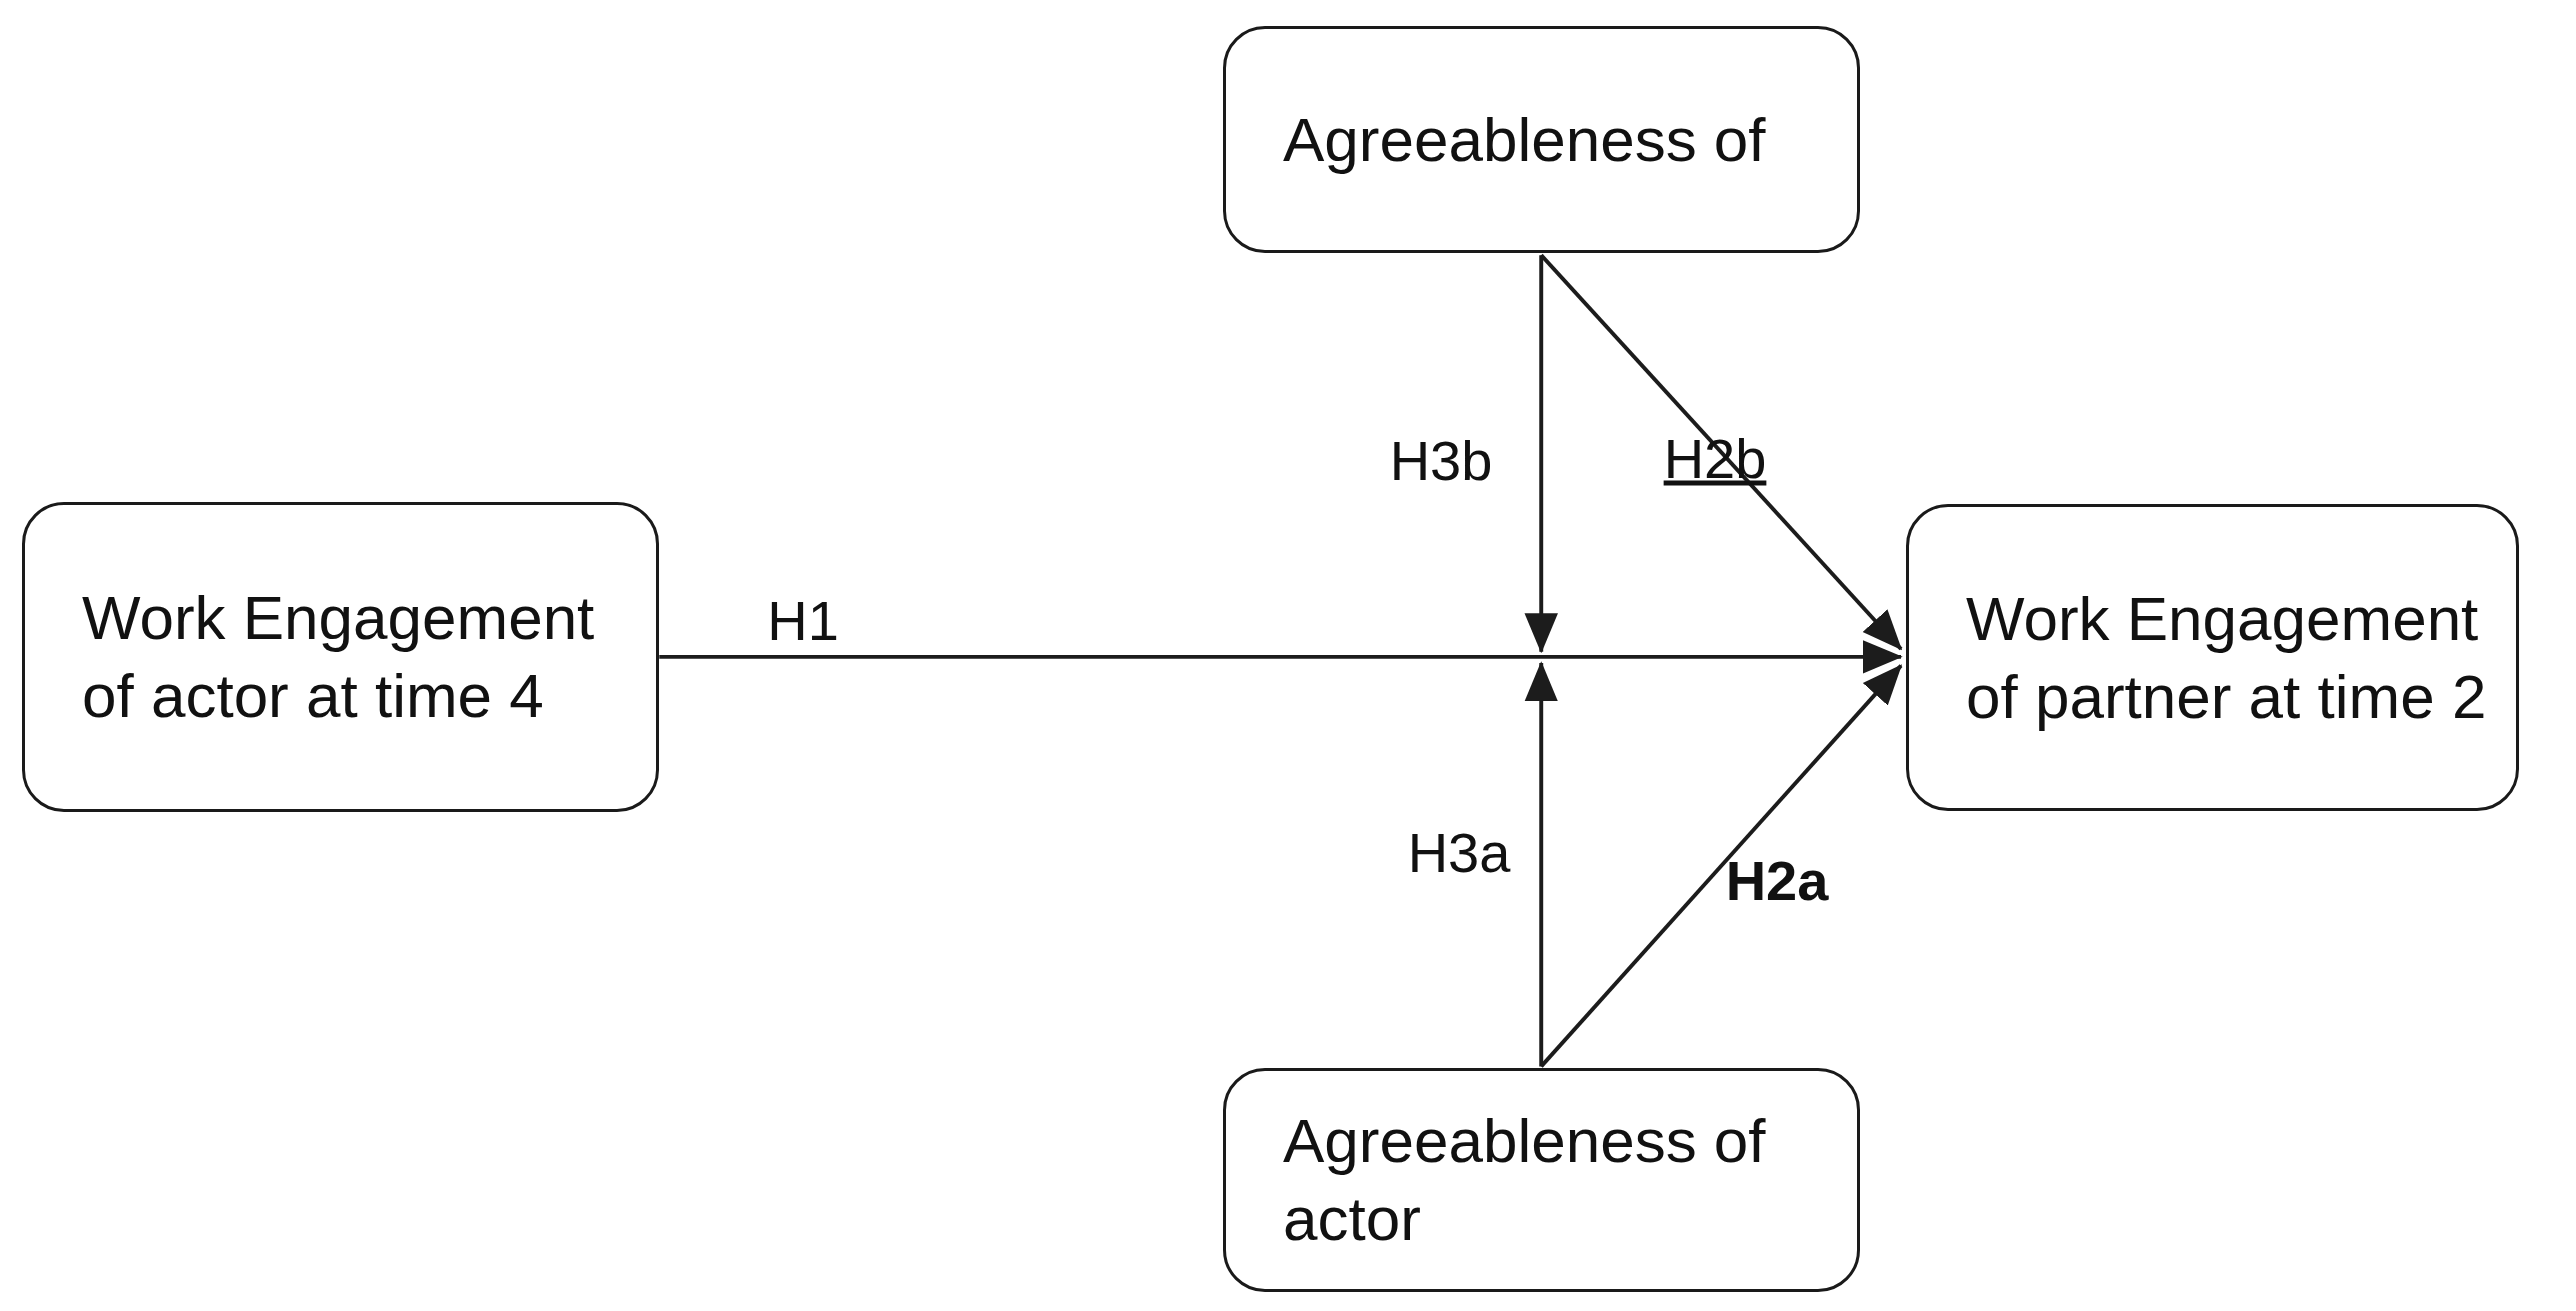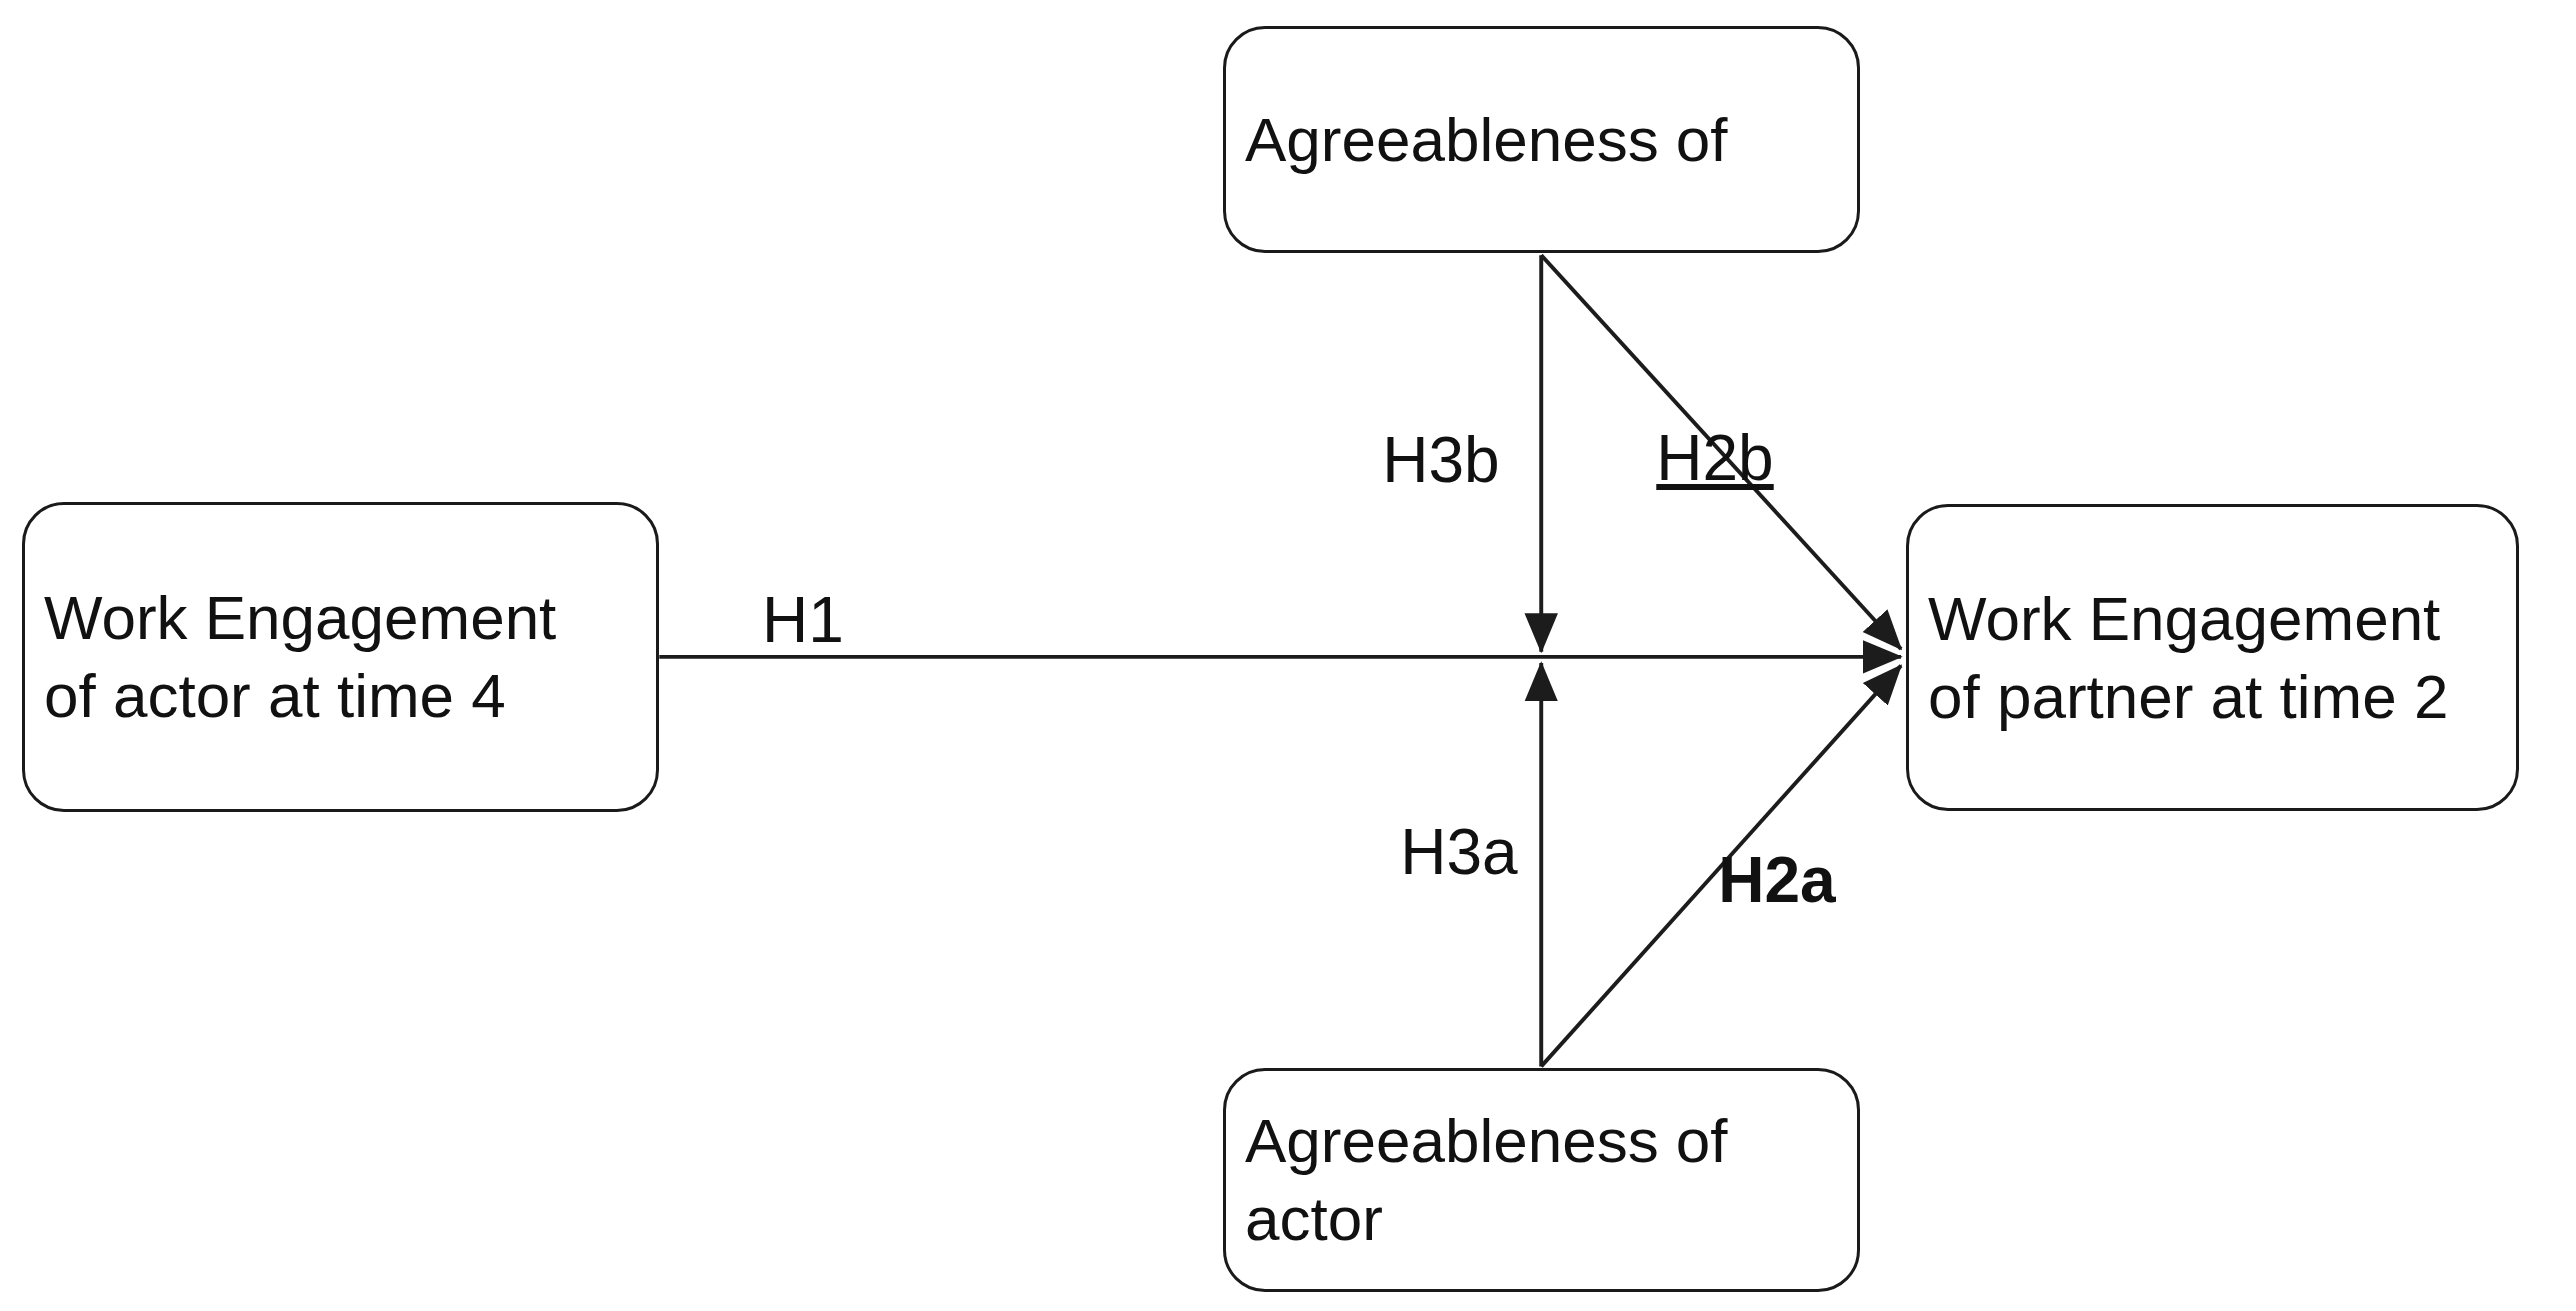--- a/index.html
+++ b/index.html
@@ -25,33 +25,33 @@
   }
   .node {
     position: absolute;
     box-sizing: border-box;
     background: #ffffff;
     border: 3.5px solid #1a1a1a;
     border-radius: 42px;
     display: flex;
     flex-direction: column;
     justify-content: center;
-    padding-left: 19px;
+    padding-left: 57px;
     padding-right: 8.7px;
   }
   .node-line {
     font-size: 62px;
     line-height: 78px;
     color: #111111;
     white-space: nowrap;
   }
   .edge-label {
     position: absolute;
     transform: translate(-50%, -50%);
-    font-size: 64px;
+    font-size: 56px;
     color: #111111;
     white-space: nowrap;
   }
   svg line.edge {
     stroke: #1c1c1c;
     stroke-width: 4.5;
   }
 </style>
 </head>
 <body>

